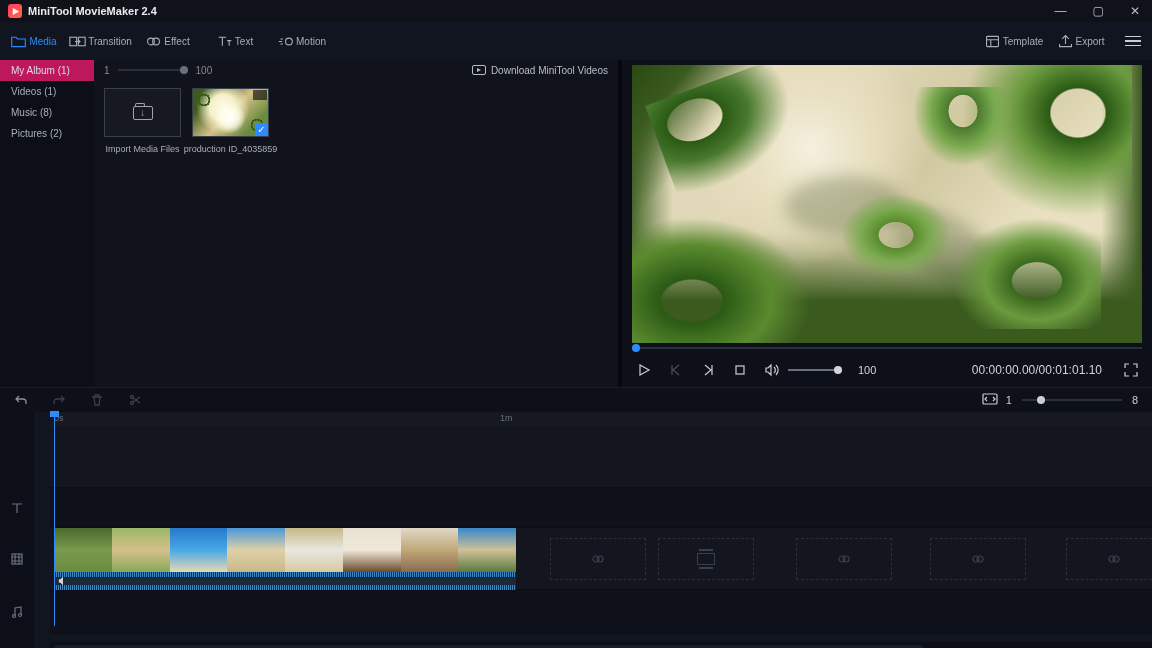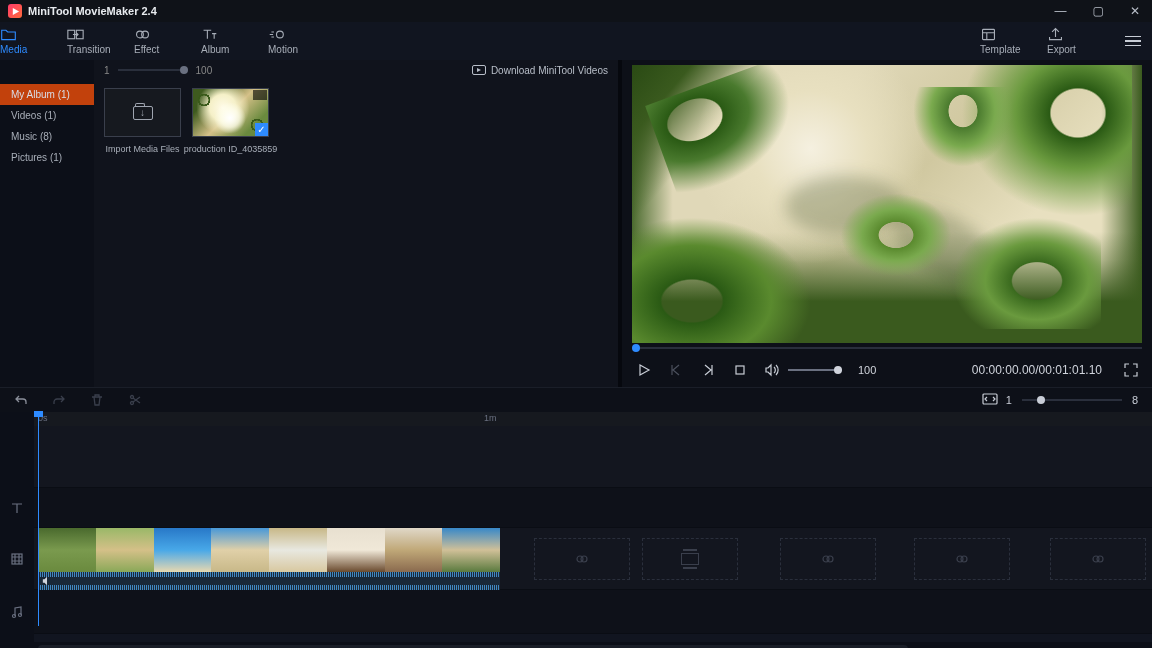--- a/index.html
+++ b/index.html
@@ -6,33 +6,33 @@
 body { background:#0a0d14; color:#c8cdd6; width:1152px; height:648px; overflow:hidden; user-select:none; }
 
 .titlebar { height:22px; background:#0f1218; display:flex; align-items:center; padding:0 8px; }
 .logo { width:14px; height:14px; background:linear-gradient(135deg,#ff3b6b,#ff6a3b); border-radius:3px; display:flex; align-items:center; justify-content:center; margin-right:6px; }
 .logo svg { width:9px; height:9px; fill:#fff; }
 .title { font-size:11px; font-weight:600; color:#e8ebef; }
 .winctrls { margin-left:auto; display:flex; gap:18px; }
 .winctrls span { font-size:12px; color:#b8bec8; cursor:pointer; padding:0 4px; }
 
 .toolbar { height:38px; background:#111520; display:flex; align-items:stretch; }
-.toolbtn { width:67px; display:flex; flex-direction:column; align-items:flex-start; justify-content:center; gap:2px; cursor:pointer; font-size:10px; color:#a8aeb8; }
+.toolbtn { width:67px; display:flex; flex-direction:row; align-items:center; justify-content:center; gap:2px; cursor:pointer; font-size:10px; color:#a8aeb8; }
 .toolbtn.active { color:#2e8bff; }
 .toolbtn svg { width:17px; height:15px; }
 .toolspacer { flex:1; }
 .hamb { width:38px; display:flex; align-items:center; justify-content:center; cursor:pointer; }
 .hamb-icon { display:flex; flex-direction:column; gap:3px; }
 .hamb-icon span { width:16px; height:1.5px; background:#c8cdd6; }
 
 .upper { display:flex; height:327px; }
 .leftpanel { width:618px; display:flex; }
 .sidecol { width:94px; background:#0c0f18; }
 .sideitem { height:21px; display:flex; align-items:center; padding-left:11px; font-size:10px; cursor:pointer; color:#a8aeb8; }
-.sideitem.sel { background:#c2410c; color:#d8dde6;margin-top:24px; }
+.sideitem.sel { background:#be185d; color:#d8dde6; }
 
 .mediazone { flex:1; background:#10131c; display:flex; flex-direction:column; }
 .mediahdr { height:20px; display:flex; align-items:center; padding:0 10px; gap:8px; }
 .zlow { font-size:10px; color:#888; }
 .ztrack { width:70px; height:2px; background:#2a2f3c; position:relative; }
 .zknob { position:absolute; right:0; top:-3px; width:8px; height:8px; background:#6a7080; border-radius:50%; }
 .youtube { margin-left:auto; display:flex; align-items:center; gap:5px; font-size:10px; color:#b8bec8; cursor:pointer; }
 .yticon { width:14px; height:10px; border:1px solid #b8bec8; border-radius:2px; display:flex; align-items:center; justify-content:center; }
 .yticon::after { content:''; border-left:4px solid #b8bec8; border-top:2.5px solid transparent; border-bottom:2.5px solid transparent; margin-left:1px; }
 
@@ -83,21 +83,21 @@
 .timecode { margin-left:auto; font-size:12px; color:#d0d4dc; margin-right:6px; }
 .fs { width:14px; height:14px; cursor:pointer; }
 
 .editbar { height:25px; background:#0d1018; border-top:1px solid #1a1e28; display:flex; align-items:center; padding:0 14px; gap:24px; }
 .editbtn { width:14px; height:14px; cursor:pointer; color:#8a8f9a; }
 .editbtn.dim { color:#3a3f4c; }
 .zoomcluster { margin-left:auto; display:flex; align-items:center; gap:10px; font-size:11px; color:#c8cdd6; }
 .zoomtrack { width:100px; height:2px; background:#2a2f3c; position:relative; }
 .zoomknob { position:absolute; left:15px; top:-3px; width:8px; height:8px; background:#c8cdd6; border-radius:50%; }
 
-.timeline { height:236px; background:#111520; display:flex; }
+.timeline { height:236px; background:#111520; display:flex;gap:16px; }
 .tracklabels { width:34px; background:#0c0f18; display:flex; flex-direction:column; }
 .ruler { height:14px; }
 .lblrow { display:flex; align-items:center; justify-content:center; color:#6a7080; }
 .lblrow.h62 { height:62px; } .lblrow.h40 { height:40px; } .lblrow.h44 { height:44px; }
 
 .tracks { flex:1; position:relative; }
 .trk-ruler { height:14px; background:#16191f; position:relative; font-size:9px; color:#6a7080; }
 .trk-ruler span { position:absolute; top:1px; }
 .playhead { position:absolute; left:4px; top:0; bottom:22px; width:1px; background:#2e8bff; z-index:5; }
 .playhead::before { content:''; position:absolute; top:-1px; left:-4px; width:9px; height:6px; background:#2e8bff; }
@@ -166,21 +166,21 @@
     <svg viewBox="0 0 20 16" fill="none" stroke="#a8aeb8" stroke-width="1.3">
         <circle cx="7" cy="8" r="4"></circle>
         <circle cx="13" cy="8" r="4"></circle>
       </svg>
     <span>Effect</span>
   </div>
   <div class="toolbtn">
     <svg viewBox="0 0 20 16" fill="none" stroke="#a8aeb8" stroke-width="1.3">
         <path d="M3 3h9M7.5 3v10M13 7h5M15.5 7v6"></path>
       </svg>
-    <span>Album</span>
+    <span>Text</span>
   </div>
   <div class="toolbtn">
     <svg viewBox="0 0 20 16" fill="none" stroke="#a8aeb8" stroke-width="1.3">
         <circle cx="14" cy="8" r="4"></circle>
         <path d="M2 8h4M4 5h3M4 11h3"></path>
       </svg>
     <span>Motion</span>
   </div>
   <div class="toolspacer"></div>
   <div class="toolbtn">
@@ -204,21 +204,21 @@
       </div>
   </div>
 </div>
 
 <div class="upper">
   <div class="leftpanel">
     <div class="sidecol">
       <div class="sideitem sel">My Album  (1)</div>
       <div class="sideitem">Videos  (1)</div>
       <div class="sideitem">Music  (8)</div>
-      <div class="sideitem">Pictures  (1)</div>
+      <div class="sideitem">Pictures  (2)</div>
     </div>
     <div class="mediazone">
       <div class="mediahdr">
         <span class="zlow">1</span>
         <div class="ztrack">
             <div class="zknob"></div>
           </div>
         <span class="zlow">100</span>
         <div class="youtube">
           <div class="yticon"></div>

